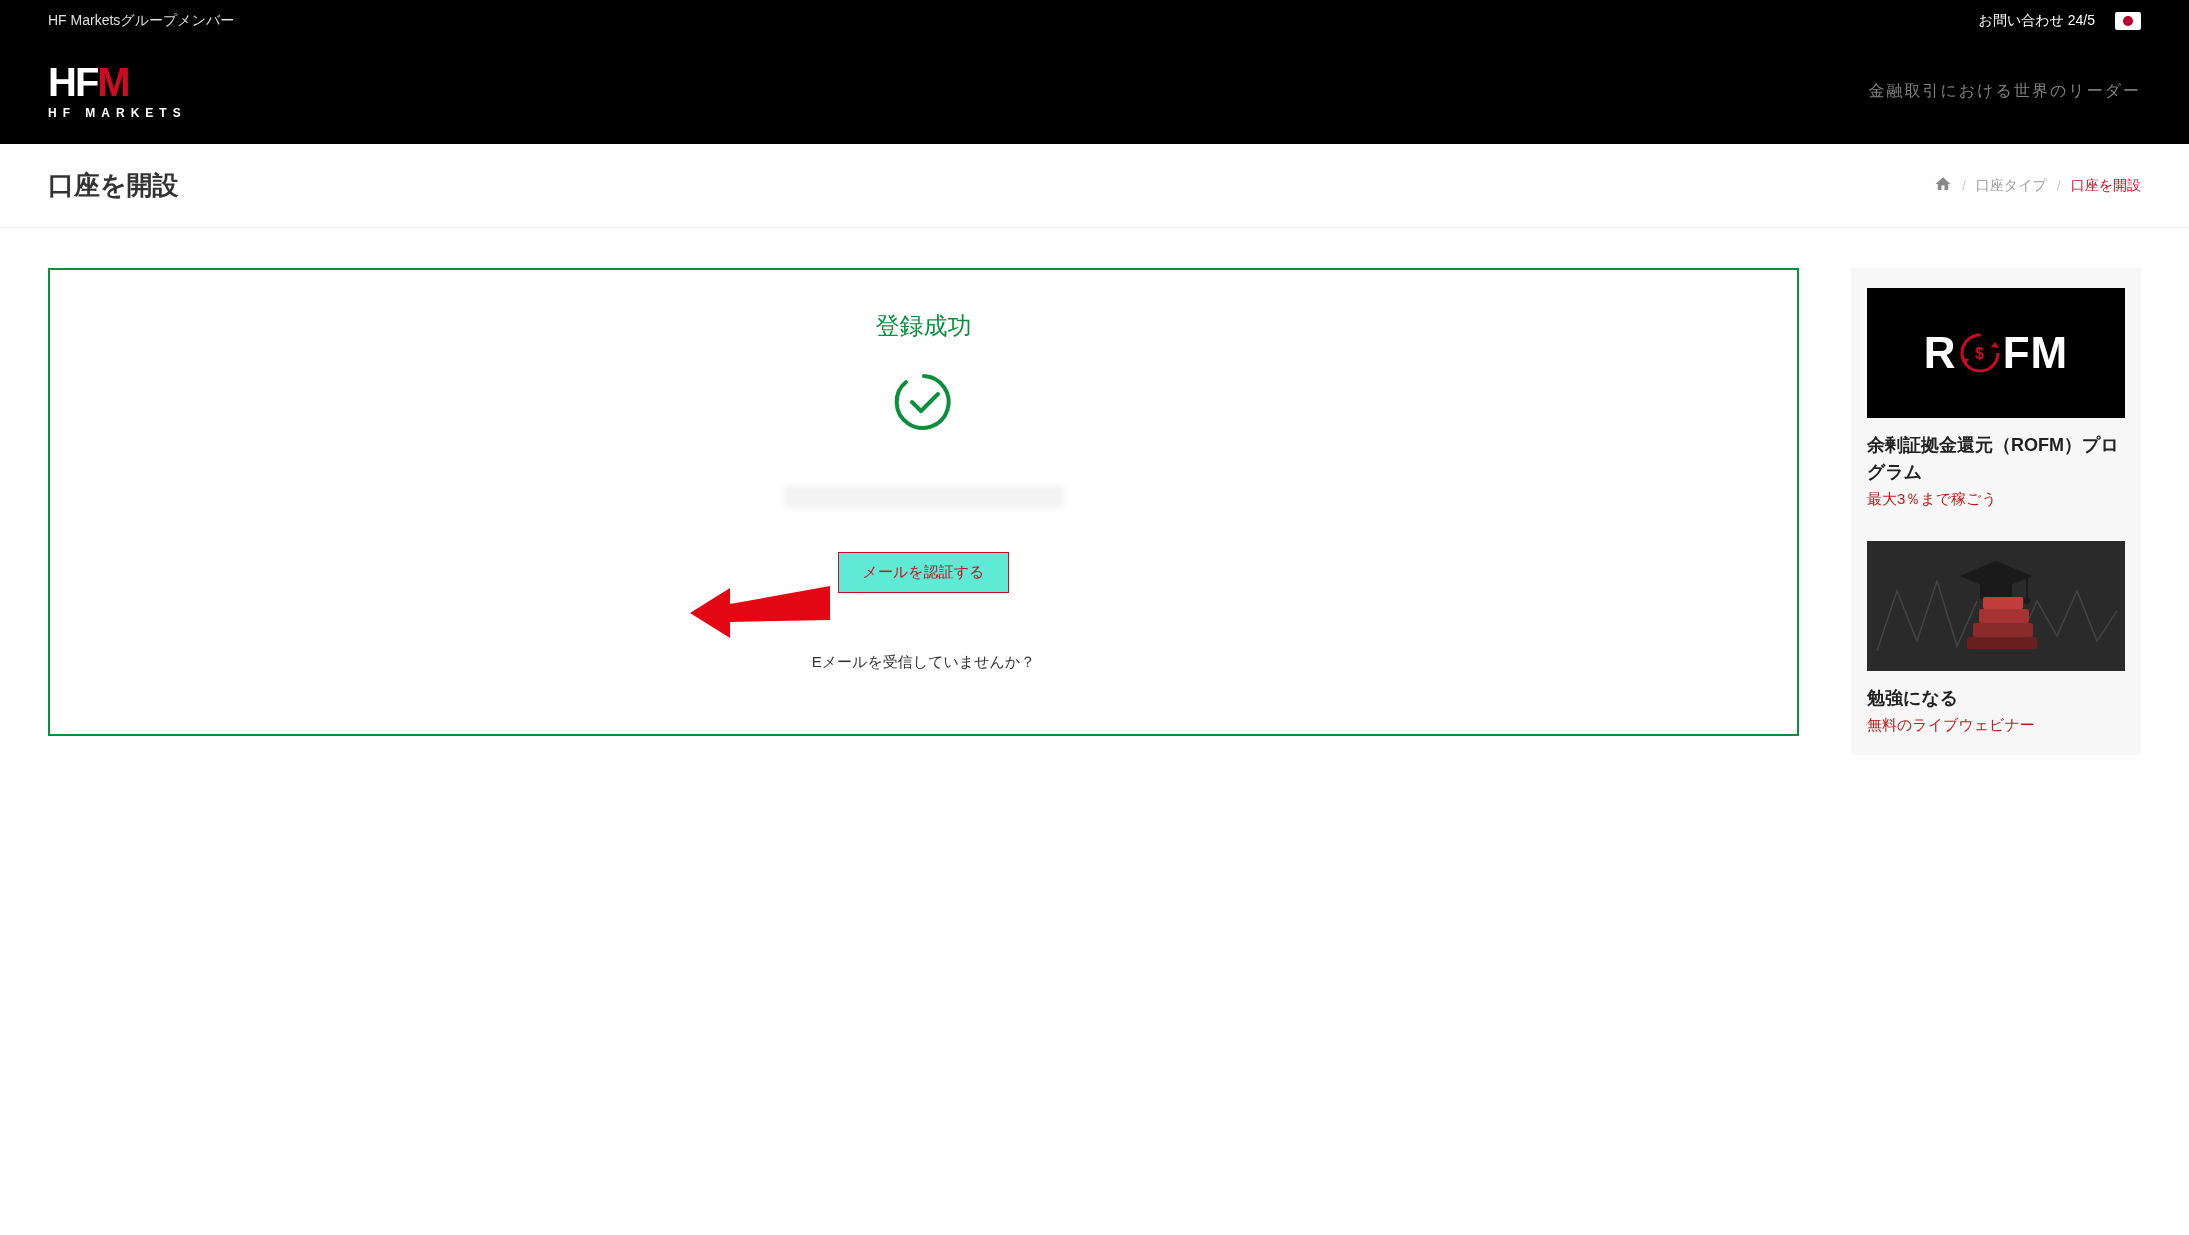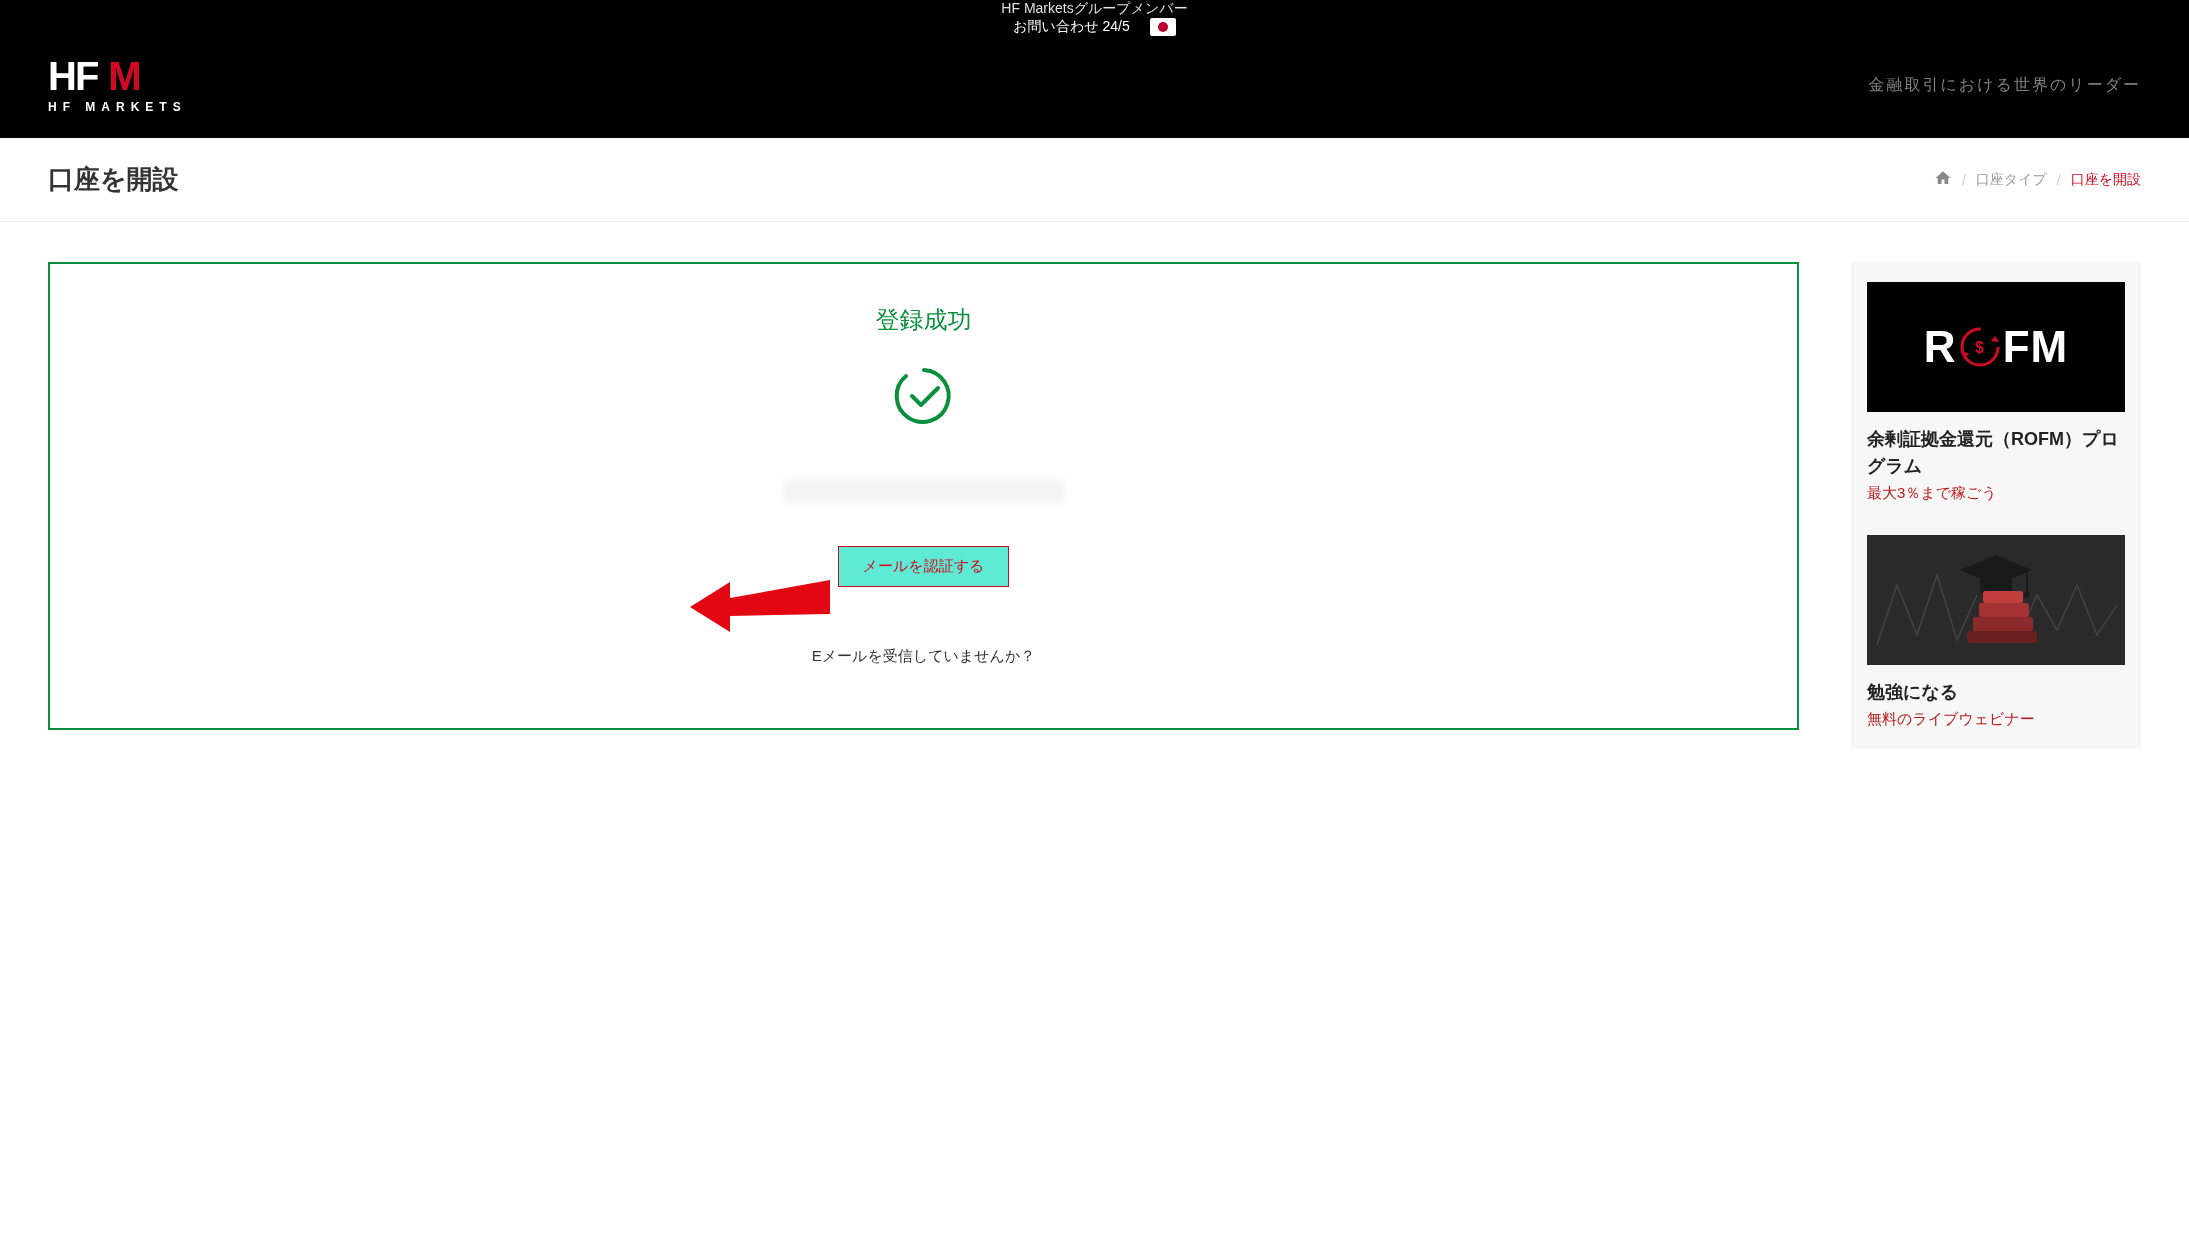--- a/index.html
+++ b/index.html
@@ -1,28 +1,28 @@
 <!DOCTYPE html>
 <html><head>
   <meta charset="utf-8">
   <style>
     * { margin: 0; padding: 0; box-sizing: border-box; }
     body { font-family: -apple-system, BlinkMacSystemFont, "Segoe UI", "Hiragino Sans", "Hiragino Kaku Gothic ProN", Meiryo, sans-serif; background: #fff; }
     
     
-    .topbar { background: #000; color: #fff; padding: 0 48px; display: flex; align-items: center; font-size: 14px; flex-direction: column; }
+    .topbar { background: #000; color: #fff; padding: 12px 48px; display: flex; justify-content: space-between; align-items: center; font-size: 14px; }
     .topbar-left { color: #e0e0e0; }
     .topbar-right { display: flex; align-items: center; gap: 20px; }
     .flag { width: 26px; height: 18px; background: #fff; border-radius: 2px; display: flex; align-items: center; justify-content: center; }
     .flag-dot { width: 10px; height: 10px; background: #bc002d; border-radius: 50%; }
     
     
     .header { background: #000; padding: 20px 48px 24px; display: flex; justify-content: space-between; align-items: center; }
     .logo-wrap { display: flex; flex-direction: column; }
-    .logo-main { font-size: 40px; font-weight: 900; color: #fff; letter-spacing: -2px; line-height: 1; display: flex; gap: 11px; }
+    .logo-main { font-size: 40px; font-weight: 900; color: #fff; letter-spacing: -2px; line-height: 1; display: flex; }
     .logo-m1 { color: #d00a22; }
     .logo-sub { color: #fff; font-size: 12px; letter-spacing: 6px; font-weight: 600; margin-top: 4px; }
     .header-tag { color: #808080; font-size: 16px; letter-spacing: 2px; }
     
     
     .title-row { display: flex; justify-content: space-between; align-items: center; padding: 24px 48px; border-bottom: 1px solid #eee; }
     .page-title { font-size: 26px; font-weight: 600; color: #333; }
     .breadcrumb { display: flex; align-items: center; gap: 10px; font-size: 14px; color: #999; }
     .breadcrumb .sep { color: #ccc; }
     .breadcrumb .current { color: #d00a22; }

